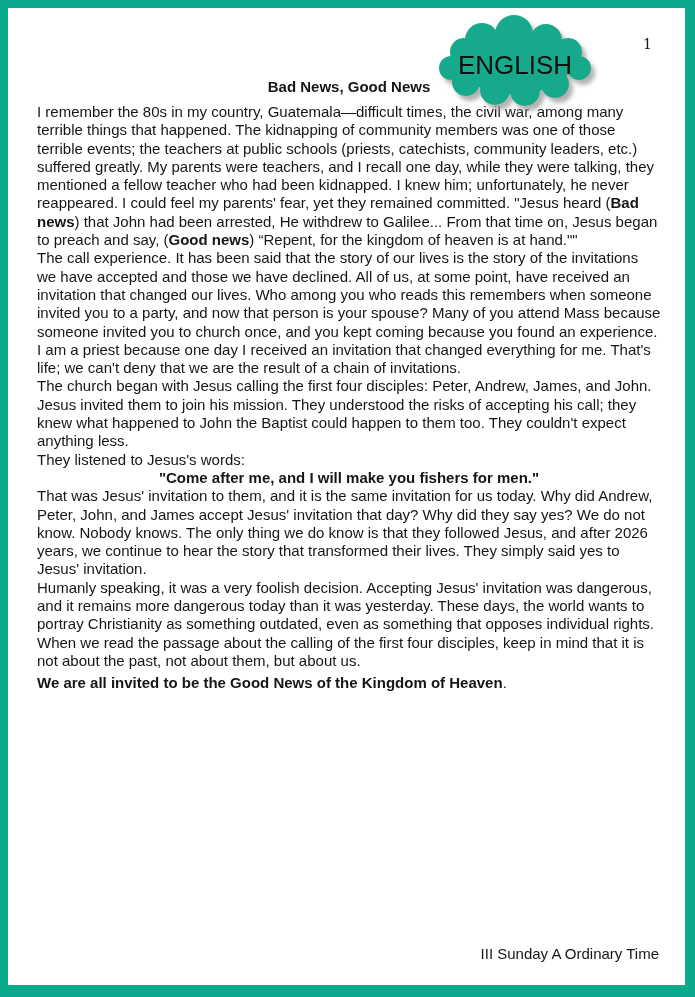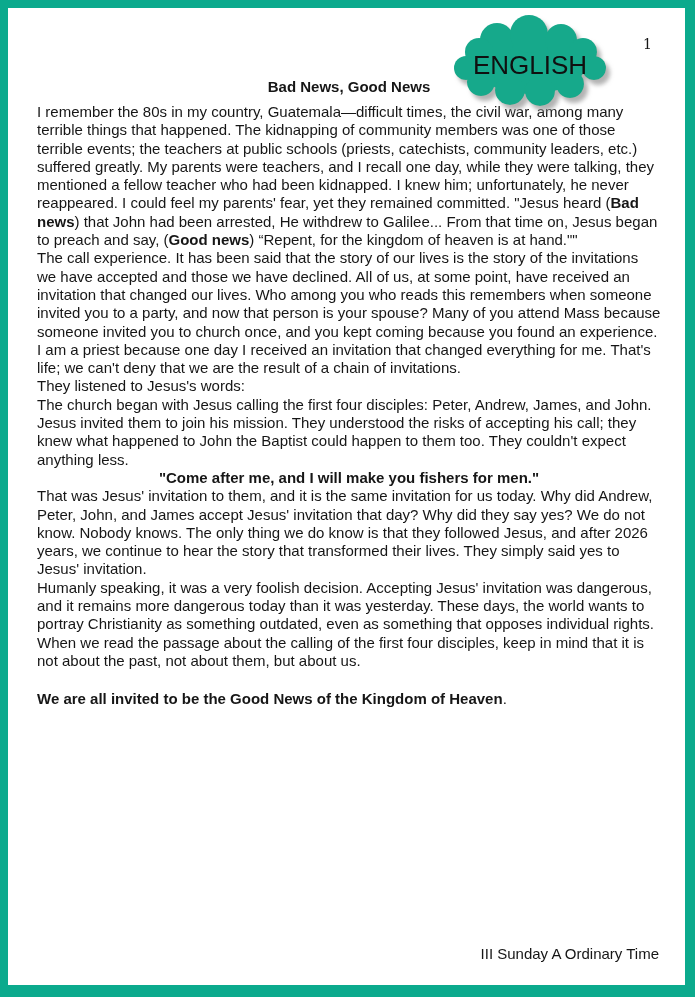--- a/index.html
+++ b/index.html
@@ -26,28 +26,28 @@
     font-size:15px;line-height:18px;
     font-weight:bold;text-align:center;
   }
   p.body-p{
     margin:0;
     font-size:15px;
     line-height:18.3px;
   }
   .b{font-weight:bold;}
   p.quote-p{text-align:center;font-weight:bold;}
-  p.closing-p{margin-top:20px;}
+  p.closing-p{margin-top:4px;}
   .page-number{
     position:absolute;top:28px;right:33px;
     font-size:14px;line-height:16px;
     font-family:"DejaVu Serif","Liberation Serif",serif;
   }
   .cloud-wrap{
-    position:absolute;top:2px;left:437px;
+    position:absolute;top:2px;left:422px;
     width:170px;height:104px;
   }
   .cloud-wrap svg{display:block;width:100%;height:100%;}
   .cloud-shape{fill:var(--cloud);}
   .cloud-label{
     font-family:"Liberation Sans","DejaVu Sans",sans-serif;
     font-size:26px;fill:#101010;
   }
   .footer{
     position:absolute;right:26px;bottom:23px;
@@ -88,23 +88,23 @@
 
   <div class="content">
     <div class="title">Bad News, Good News</div>
 
 
     <p class="body-p"><span>I remember the 80s in my country, Guatemala—difficult times, the civil war, among many terrible things that happened. The kidnapping of community members was one of those terrible events; the teachers at public schools (priests, catechists, community leaders, etc.) suffered greatly. My parents were teachers, and I recall one day, while they were talking, they mentioned a fellow teacher who had been kidnapped. I knew him; unfortunately, he never reappeared. I could feel my parents' fear, yet they remained committed. "Jesus heard (</span><span class="b">Bad news</span><span>) that John had been arrested, He withdrew to Galilee... From that time on, Jesus began to preach and say, (</span><span class="b">Good news</span><span>) “Repent, for the kingdom of heaven is at hand.""</span></p>
 
 
     <p class="body-p"><span>The call experience. It has been said that the story of our lives is the story of the invitations we have accepted and those we have declined. All of us, at some point, have received an invitation that changed our lives. Who among you who reads this remembers when someone invited you to a party, and now that person is your spouse? Many of you attend Mass because someone invited you to church once, and you kept coming because you found an experience. I am a priest because one day I received an invitation that changed everything for me. That's life; we can't deny that we are the result of a chain of invitations.</span></p>
 
+    <p class="body-p"><span>The church began with Jesus calling the first four disciples: Peter, Andrew, James, and John. Jesus invited them to join his mission. They understood the risks of accepting his call; they knew what happened to John the Baptist could happen to them too. They couldn't expect anything less.</span></p>
+
     <p class="body-p"><span>They listened to Jesus's words:</span></p>
-
-    <p class="body-p"><span>The church began with Jesus calling the first four disciples: Peter, Andrew, James, and John. Jesus invited them to join his mission. They understood the risks of accepting his call; they knew what happened to John the Baptist could happen to them too. They couldn't expect anything less.</span></p>
 
     <p class="body-p quote-p"><span>"Come after me, and I will make you fishers for men."</span></p>
 
     <p class="body-p"><span>That was Jesus' invitation to them, and it is the same invitation for us today. Why did Andrew, Peter, John, and James accept Jesus' invitation that day? Why did they say yes? We do not know. Nobody knows. The only thing we do know is that they followed Jesus, and after 2026 years, we continue to hear the story that transformed their lives. They simply said yes to Jesus' invitation.</span></p>
 
     <p class="body-p"><span>Humanly speaking, it was a very foolish decision. Accepting Jesus' invitation was dangerous, and it remains more dangerous today than it was yesterday. These days, the world wants to portray Christianity as something outdated, even as something that opposes individual rights. When we read the passage about the calling of the first four disciples, keep in mind that it is not about the past, not about them, but about us.</span></p>
 
     <p class="body-p closing-p"><span class="b">We are all invited to be the Good News of the Kingdom of Heaven</span><span>.</span></p>
   </div>
 

